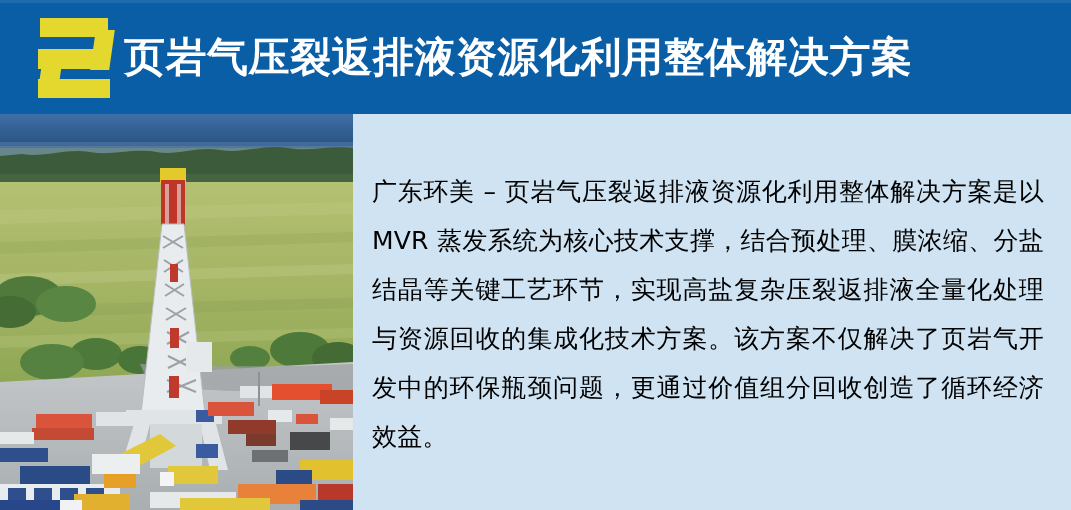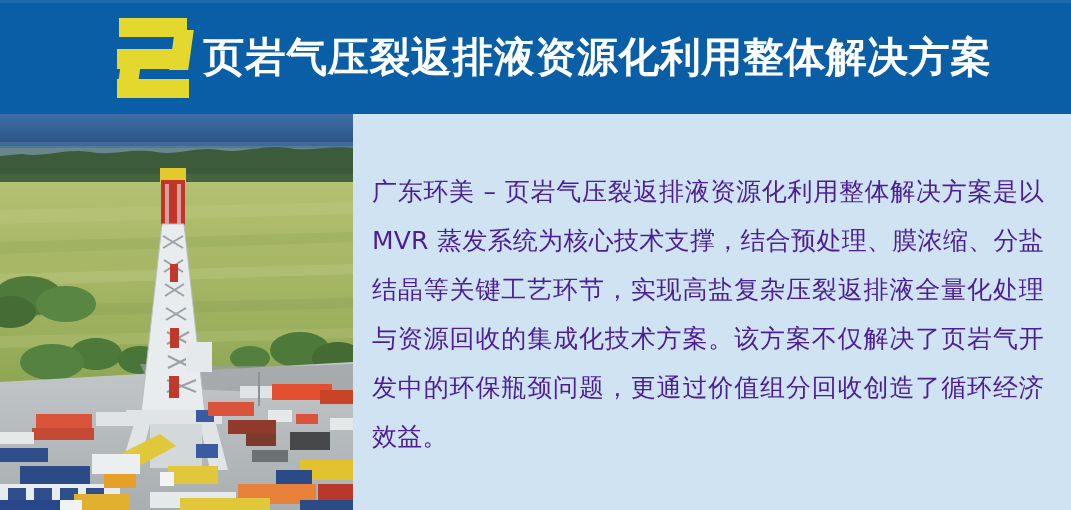--- a/index.html
+++ b/index.html
@@ -23,21 +23,20 @@
     position: absolute;
     left: 0;
     top: 0;
     width: 1071px;
     height: 114px;
     background: #0a5ea6;
     display: flex;
     align-items: center;
     box-sizing: border-box;
     padding-left: 38px;
-    justify-content: center;
   }
   .header-top-rule {
     position: absolute;
     left: 0; top: 0;
     width: 1071px;
     height: 3px;
     background: #1c6cae;
   }
 
   
@@ -100,21 +99,21 @@
     background: #7f9a6a;
   }
   .photo-svg { display: block; width: 353px; height: 396px; }
 
   
   .description {
     position: absolute;
     left: 372px;
     top: 142px;
     width: 672px;
-    color: #4c1d95;
+    color: #000000;
     font-size: 25px;
     line-height: 49px;
     text-align: justify;
     letter-spacing: 0.2px;
     font-family: "DejaVu Sans", "Liberation Sans", sans-serif;
   }
 </style>
 </head>
 <body>
 

